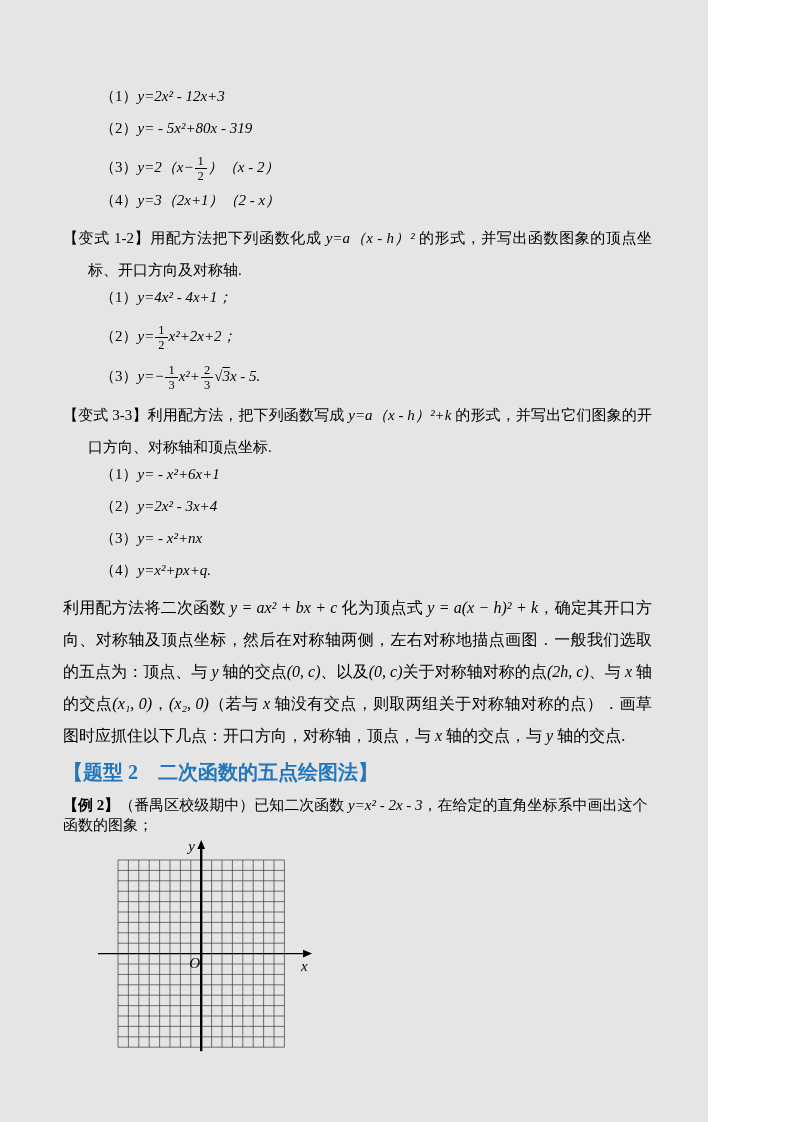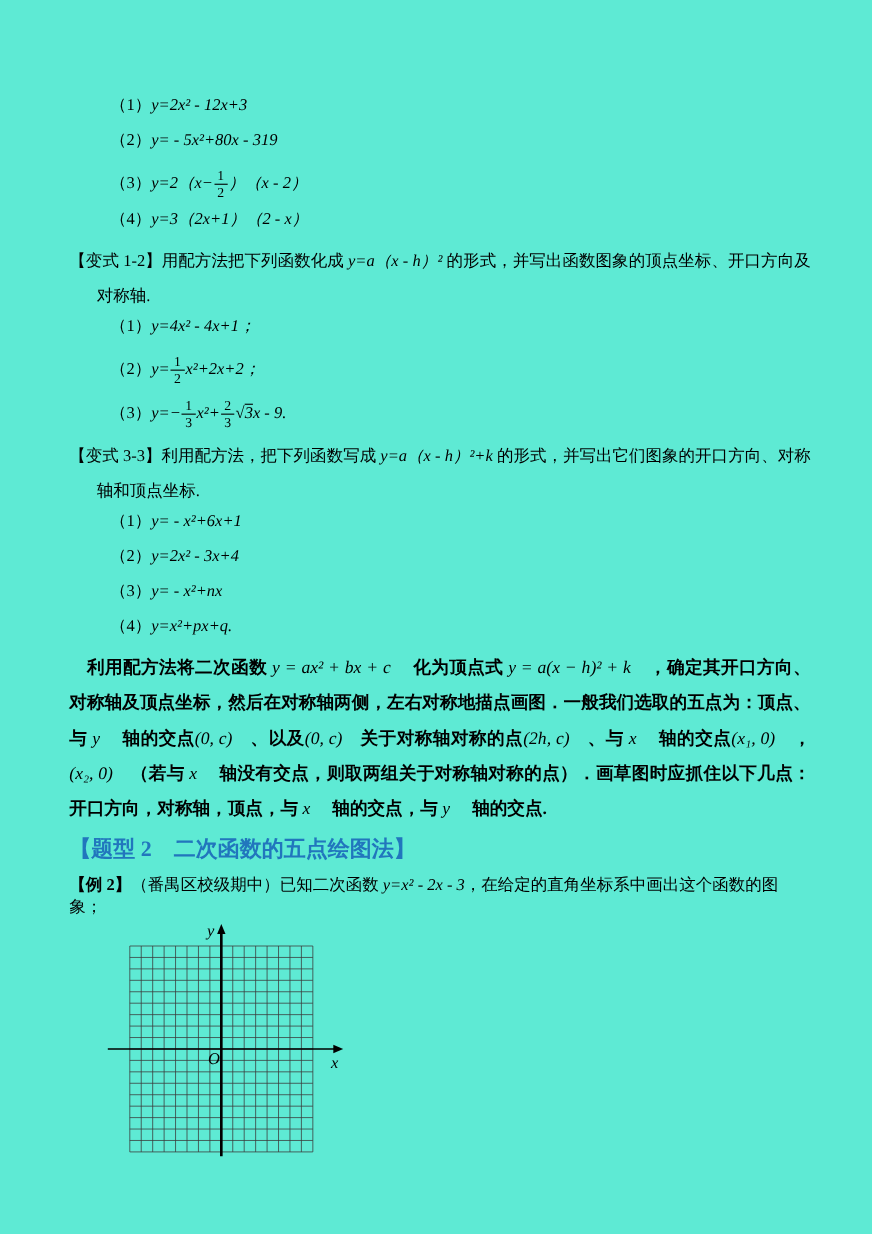--- a/index.html
+++ b/index.html
@@ -1,20 +1,20 @@
 <!DOCTYPE html>
 <html style="--accent: #2176BD;"><head>
 <meta charset="utf-8">
 <style>
   * { margin:0; padding:0; box-sizing:border-box; }
   html,body { background:#ffffff; }
   .page {
     position:relative;
-    width:793px; height:1122px;
-    background:#5eead4;
+    width:708px; height:1122px;
+    background:#e5e5e5;
     overflow:hidden;
     font-family:"Liberation Serif","DejaVu Serif",serif;
     color:#000;
     font-size:15px;
   }
   .content { padding:86px 56px 0 63px; }
 
   
   .item { margin:0 0 12px 37px; line-height:20px; }
   .item.tall { margin-bottom:6px; line-height:34px; }
@@ -24,21 +24,21 @@
     line-height:32px;
     text-align:justify;
     padding-left:25px;
     text-indent:-25px;
   }
   .hang .t, .hang .b { font-weight:normal; }
 
   
   .kp-header { font-weight:bold; line-height:20px; margin:0 0 10px 0; font-size:16px; }
   .kp-para  { line-height:32px; text-align:justify; font-size:16px; }
-  .kp-para .t { font-weight:bold;margin-left:16px; }
+  .kp-para .t { font-weight:normal; }
   .kp-para .m { font-weight:normal; }
 
   
   .topic-header { font-weight:bold; font-size:20px; line-height:20px; margin:10px 0 13px 0; color:var(--accent,#2176BD); }
 
   
   .example { line-height:20px; margin-bottom:5px; }
   .example .b { font-weight:bold; }
 
   
@@ -80,21 +80,21 @@
       <div class="item tall"><span class="t">（2）</span><span class="m">y=</span><span class="frac">
             <span class="num">1</span>
             <span class="den">2</span>
           </span><span class="m">x²+2x+2；</span></div>
       <div class="item tall"><span class="t">（3）</span><span class="m">y=−</span><span class="frac">
             <span class="num">1</span>
             <span class="den">3</span>
           </span><span class="m">x²+</span><span class="frac">
             <span class="num">2</span>
             <span class="den">3</span>
-          </span><span class="m">√<span class="rad">3</span></span><span class="m">x - 9.</span></div>
+          </span><span class="m">√<span class="rad">3</span></span><span class="m">x - 5.</span></div>
     </div>
 
     <div class="hang"><span class="t">【变式 3-3】利用配方法，把下列函数写成 </span><span class="m">y=a（x - h）²+k</span><span class="t"> 的形式，并写出它们图象的开口方向、对称轴和顶点坐标.</span></div>
     <div style="margin-top:1px;">
       <div class="item"><span class="t">（1）</span><span class="m">y= - x²+6x+1</span></div>
       <div class="item"><span class="t">（2）</span><span class="m">y=2x² - 3x+4</span></div>
       <div class="item"><span class="t">（3）</span><span class="m">y= - x²+nx</span></div>
       <div class="item"><span class="t">（4）</span><span class="m">y=x²+px+q.</span></div>
     </div>
 

